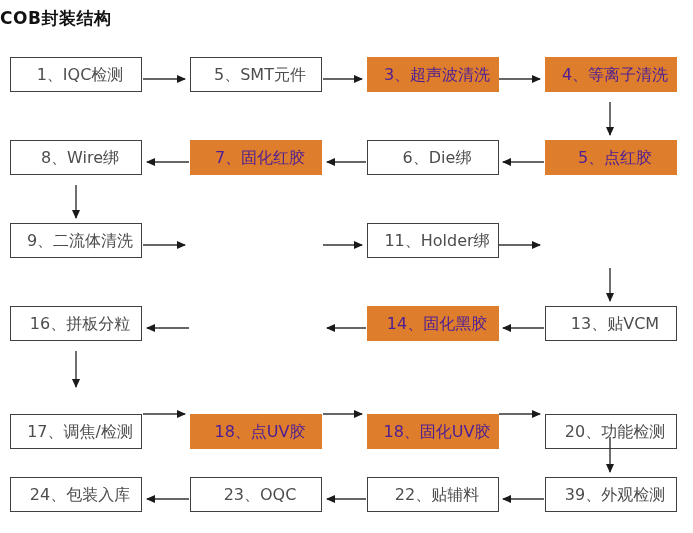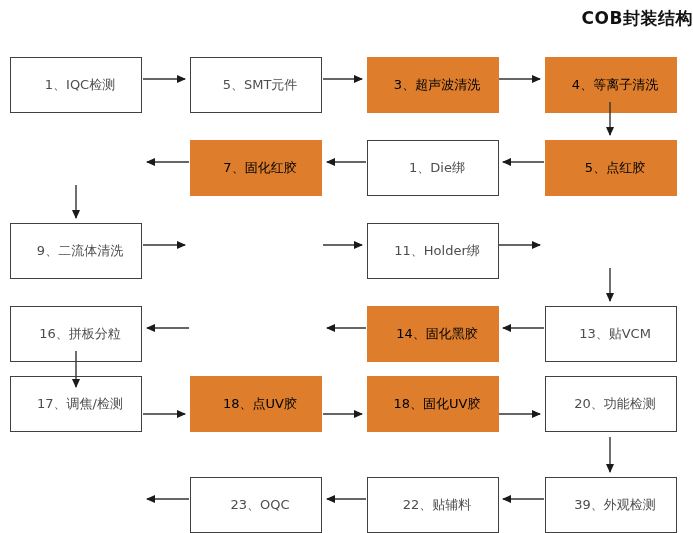--- a/index.html
+++ b/index.html
@@ -5,81 +5,83 @@
   html,body{margin:0;padding:0;background:#ffffff;}
   #canvas{
     position:relative;
     width:693px;height:533px;
     background:#ffffff;
     font-family:"DejaVu Sans","Liberation Sans",sans-serif;
     overflow:hidden;
   }
   .title{
     position:absolute;top:7px;left:0;width:100%;
-    text-align:right;font-size:17px;font-weight:bold;color:#111111;
+    text-align:left;font-size:17px;font-weight:bold;color:#111111;
     letter-spacing:0.5px;
   }
   .node{
     position:absolute;
-    width:132px;height:56px;
+    width:132px;height:35px;
     box-sizing:border-box;
     display:flex;align-items:center;justify-content:center;
     text-align:center;
-    font-size:13px;
+    font-size:16px;
     white-space:pre-line;
     line-height:1.25;
     padding-left:8px;
   }
   .node.white{
     background:#ffffff;
     border:1px solid var(--box_border,#404040);
     color:var(--box_text,#4d4d4d);
   }
   .node.orange{
     background:var(--orange,#de7e2d);
     border:1px solid var(--orange,#de7e2d);
-    color:#000000;
+    color:#4c1d95;
   }
   
   .c1{left:10px}.c2{left:190px}.c3{left:367px}.c4{left:545px}
   
-  .r1{top:57px}.r2{top:140px}.r3{top:223px}.r4{top:306px}.r5{top:376px}.r6{top:477px}
+  .r1{top:57px}.r2{top:140px}.r3{top:223px}.r4{top:306px}.r5{top:414px}.r6{top:477px}
   #arrow-layer{position:absolute;top:0;left:0;pointer-events:none;}
 </style>
 </head>
 <body>
 
 <div id="canvas">
 
   <div class="title">COB封装结构</div>
 
   <div class="node white  c1 r1">1、IQC检测</div>
   <div class="node white  c2 r1">5、SMT元件</div>
   <div class="node orange c3 r1">3、超声波清洗</div>
   <div class="node orange c4 r1">4、等离子清洗</div>
 
   <div class="node orange c4 r2">5、点红胶</div>
-  <div class="node white  c3 r2">1、Die绑</div>
+  <div class="node white  c3 r2">6、Die绑</div>
   <div class="node orange c2 r2">7、固化红胶</div>
+  <div class="node white  c1 r2">8、Wire绑</div>
 
   <div class="node white  c1 r3">9、二流体清洗</div>
   <div class="node white  c3 r3">11、Holder绑</div>
 
   <div class="node white  c4 r4">13、贴VCM</div>
   <div class="node orange c3 r4">14、固化黑胶</div>
   <div class="node white  c1 r4">16、拼板分粒</div>
 
   <div class="node white  c1 r5">17、调焦/检测</div>
   <div class="node orange c2 r5">18、点UV胶</div>
   <div class="node orange c3 r5">18、固化UV胶</div>
   <div class="node white  c4 r5">20、功能检测</div>
 
   <div class="node white  c4 r6">39、外观检测</div>
   <div class="node white  c3 r6">22、贴辅料</div>
   <div class="node white  c2 r6">23、OQC</div>
+  <div class="node white  c1 r6">24、包装入库</div>
 
   <svg id="arrow-layer" width="693" height="533" viewBox="0 0 693 533">
     <defs>
       <marker id="ah" markerWidth="9" markerHeight="8" refX="8" refY="4" orient="auto" markerUnits="userSpaceOnUse">
         <path d="M0,0 L9,4 L0,8 z" fill="#1a1a1a"></path>
       </marker>
     </defs>
     <g stroke="#333333" stroke-width="1.4" fill="none">
 
       <line x1="143" y1="79" x2="185" y2="79" marker-end="url(#ah)"></line>

